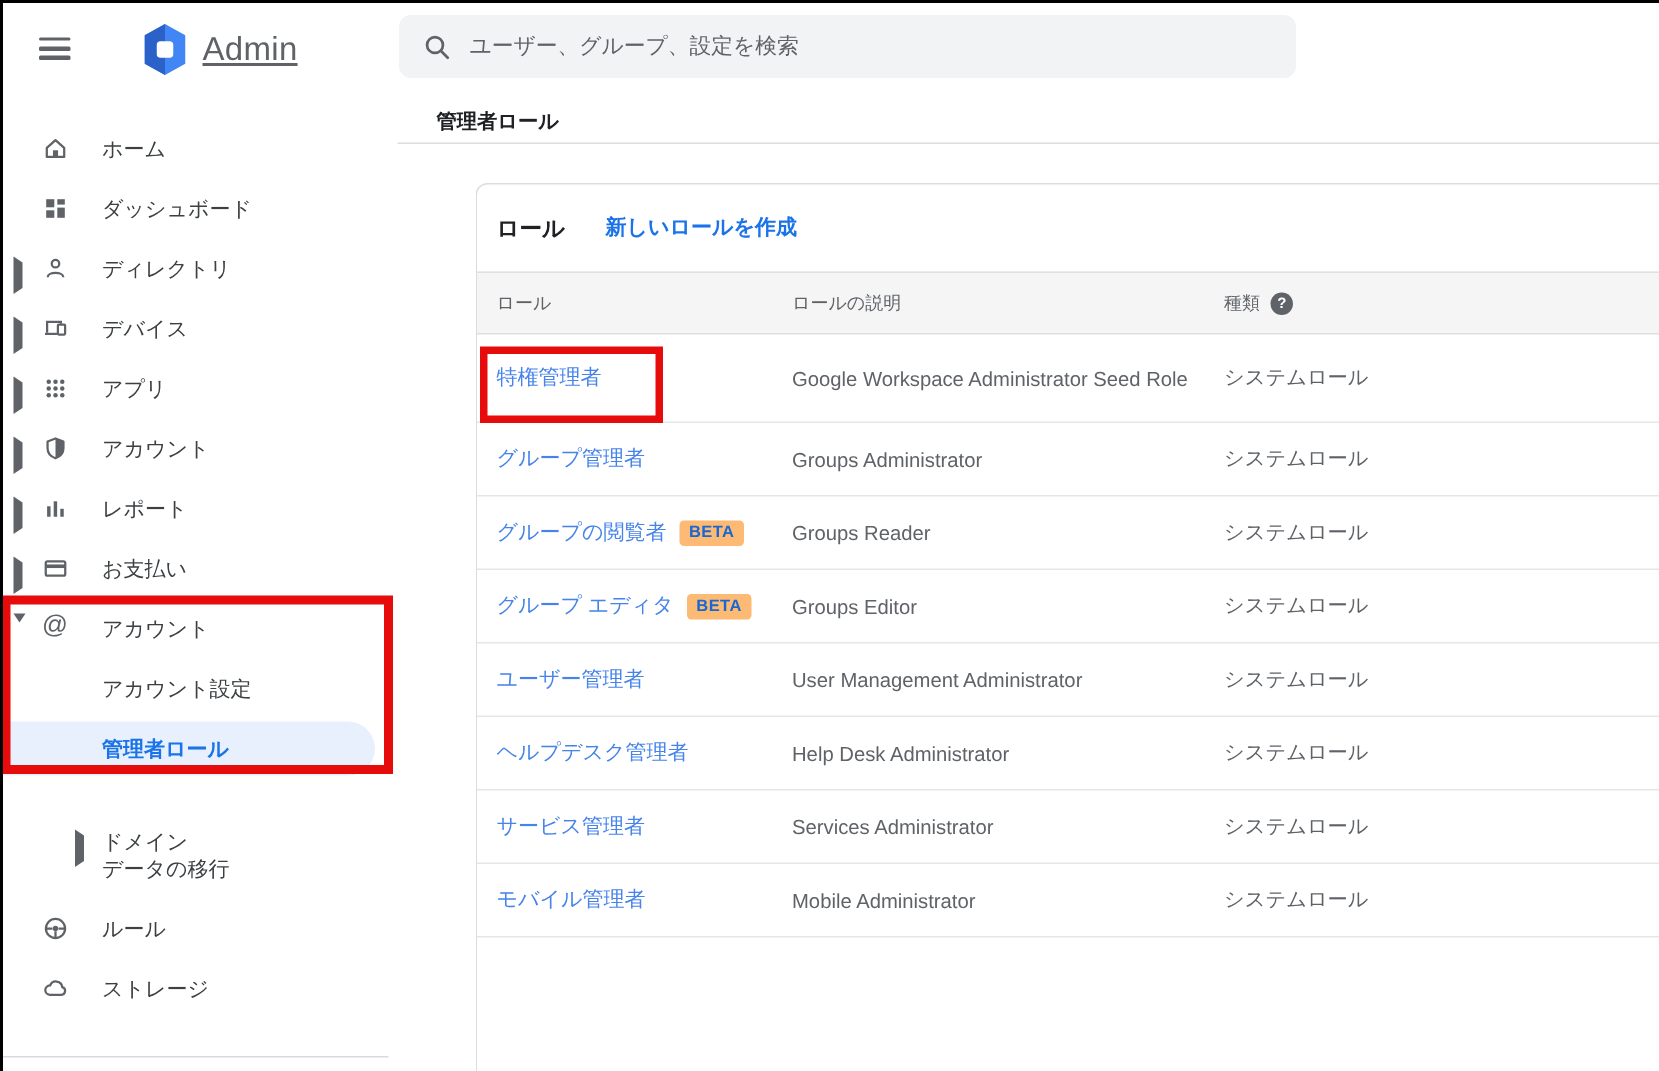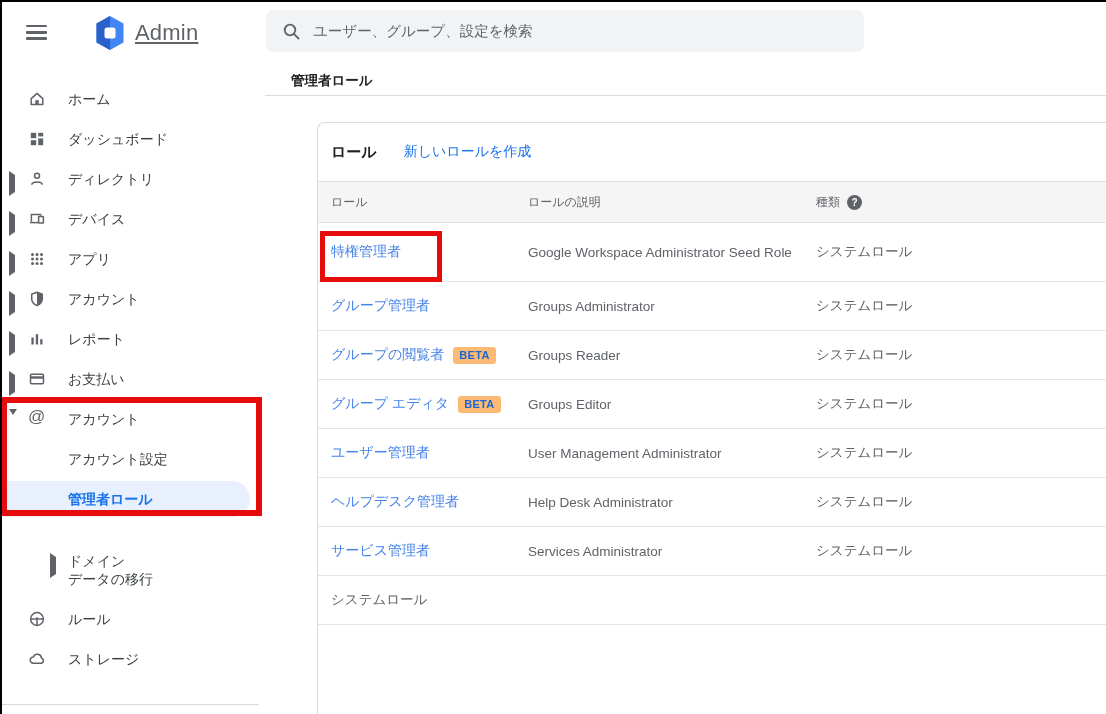--- a/index.html
+++ b/index.html
@@ -38,21 +38,21 @@
   .nav-item.selected { left:0; top:481px; width:250px; height:36px; background:#e8f0fe; border-radius:0 18px 18px 0; }
   .nav-item.selected .nav-label { top:10px; color:#1a73e8; font-weight:bold; }
   .sidebar-bottom-divider { position:absolute; left:0; top:704px; width:259px; height:1px; background:#d9dadc; }
 
   
   .card { position:absolute; left:317px; top:122px; width:800px; height:600px;
           background:#fff; border:1px solid #dadce0; border-right:none; border-bottom:none;
           border-radius:8px 0 0 0; }
   .card-title-row { height:58px; display:flex; align-items:center; padding-left:13px; }
   .card-title { font-size:15px; font-weight:bold; color:#202124; }
-  .create-link { margin-left:27px; font-size:14px; color:#1a73e8; text-decoration:none; font-weight:normal; cursor:pointer; }
+  .create-link { margin-left:27px; font-size:14px; color:#1a73e8; text-decoration:none; font-weight:bold; cursor:pointer; }
   .thead { height:42px; background:#f5f5f6; border-top:1px solid #e0e0e0; border-bottom:1px solid #e0e0e0;
            display:flex; align-items:center; padding-left:13px; font-size:12px; color:#5f6368; }
   .c1 { width:197px; display:flex; align-items:center; }
   .c2 { width:288px; }
   .c3 { flex:1; display:flex; align-items:center; }
   .help-icon { display:inline-flex; align-items:center; justify-content:center; width:15px; height:15px;
                border-radius:50%; background:#5f6368; color:#fff; font-size:10px; font-weight:bold;
                margin-left:7px; cursor:pointer; }
   .trow { height:49px; display:flex; align-items:center; padding-left:13px; border-bottom:1px solid #e4e6e8; }
   .trow.tall { height:59px; }
@@ -301,19 +301,23 @@
       <div class="c3 rtype">システムロール</div>
     </div>
     <div class="trow">
       <div class="c1">
           <a class="role-link">サービス管理者</a>
         </div>
       <div class="c2 desc">Services Administrator</div>
       <div class="c3 rtype">システムロール</div>
     </div>
     <div class="trow">
+      <div class="c1">
+          <a class="role-link">モバイル管理者</a>
+        </div>
+      <div class="c2 desc">Mobile Administrator</div>
       <div class="c3 rtype">システムロール</div>
     </div>
   </div>
 
   <div class="annot role-box"></div>
   <div class="annot sidebar-box"></div>
 </div>
 
 </body></html>

